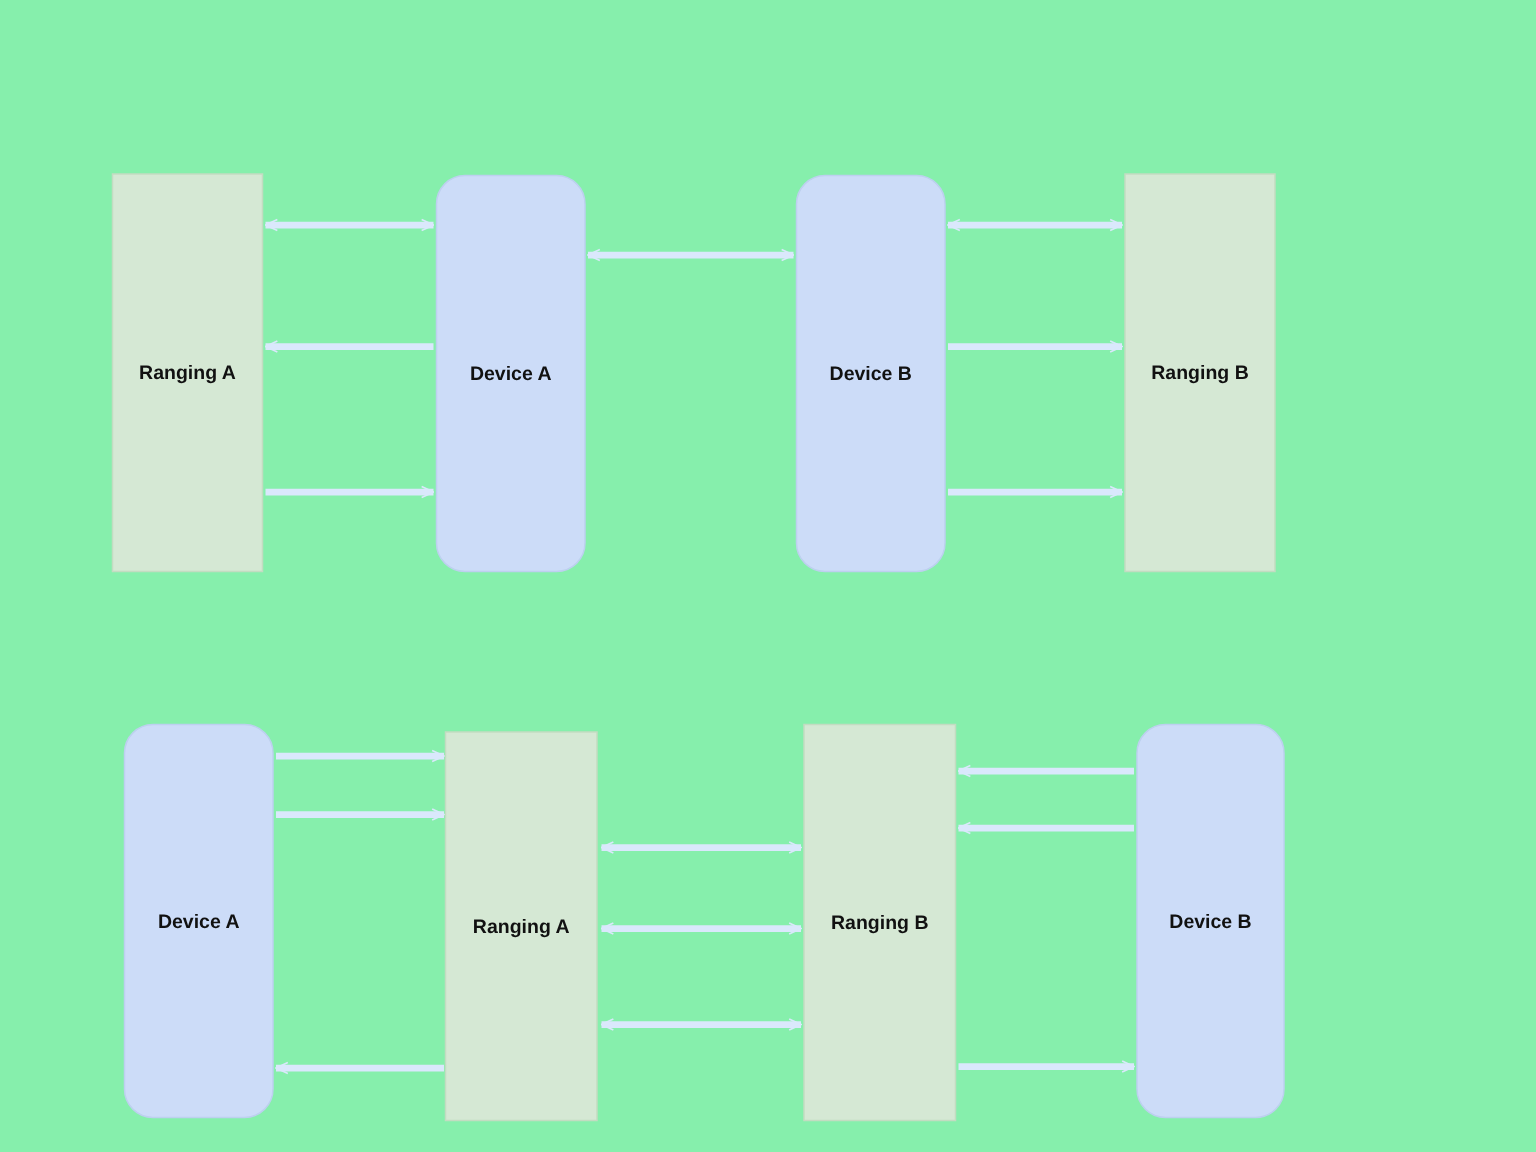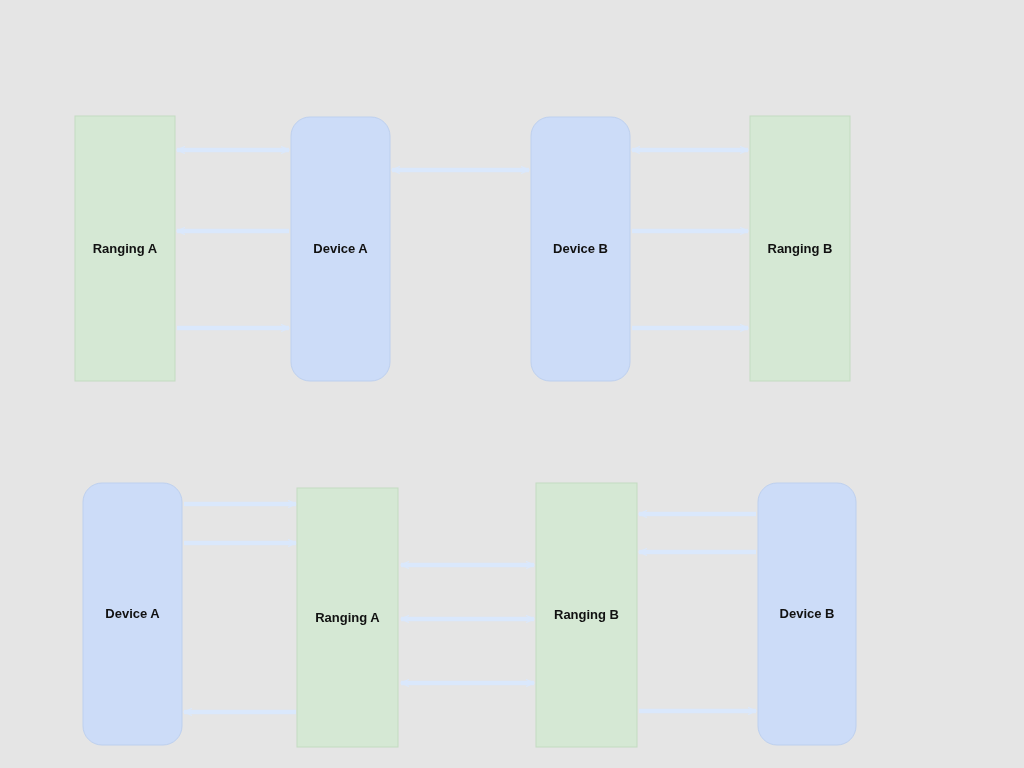--- a/index.html
+++ b/index.html
@@ -4,21 +4,21 @@
 <style>
   html, body {
     margin: 0;
     padding: 0;
     background: #000000;
   }
   #stage {
     position: relative;
     width: 1024px;
     height: 768px;
-    background: #e5e5e5;
+    background: #86efac;
     overflow: hidden;
     font-family: "Liberation Sans", sans-serif;
   }
   #diagram-svg {
     position: absolute;
     top: 0;
     left: 0;
     width: 1024px;
     height: 768px;
     display: block;

